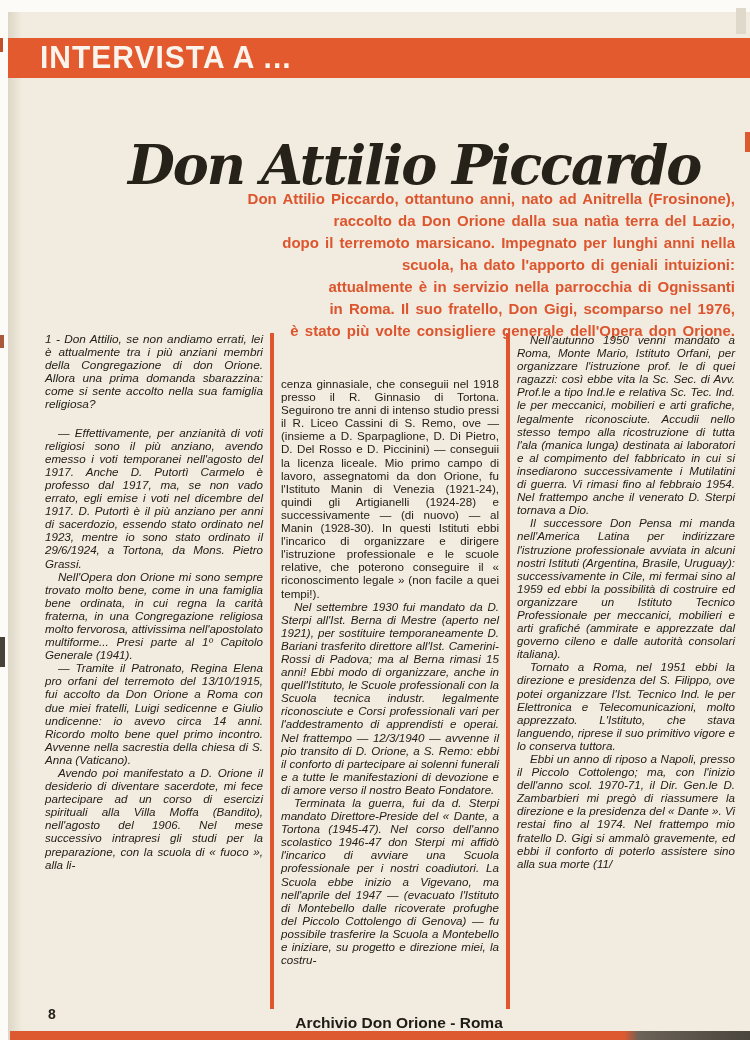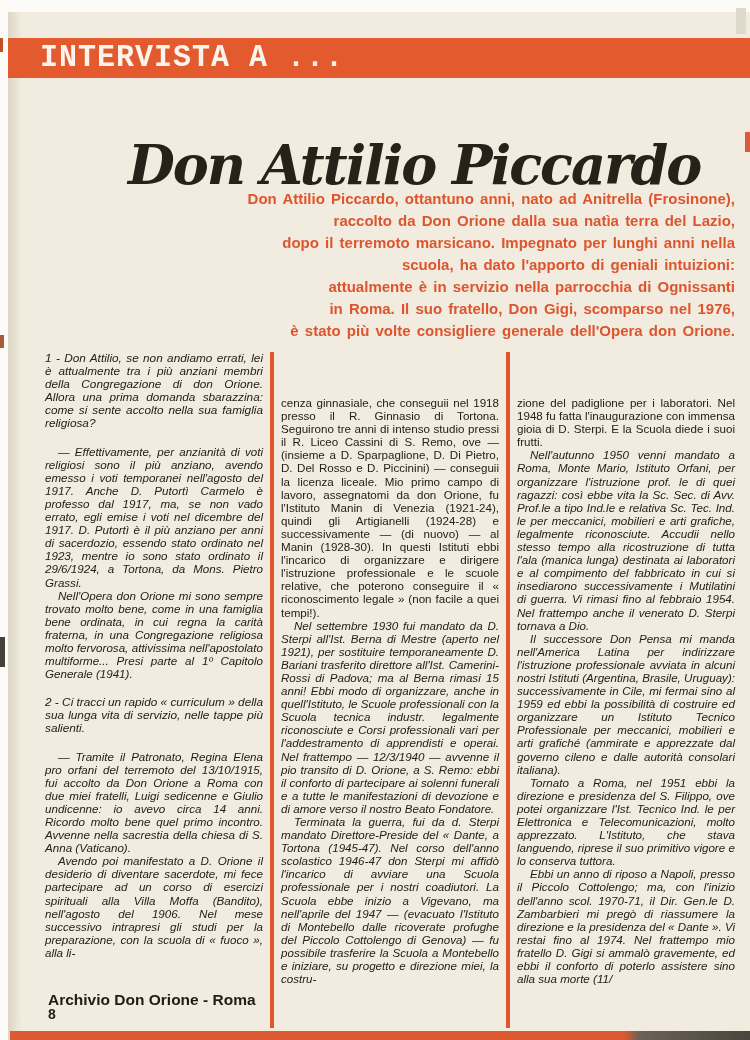--- a/index.html
+++ b/index.html
@@ -18,62 +18,62 @@
     pointer-events:none;
   }
   
   .band{
     position:absolute;left:0;right:0;top:26px;height:40px;
     background:#e25a2d;
     display:flex;align-items:center;
   }
   .band-label{
     color:#faf4ec;font-weight:bold;font-size:30px;letter-spacing:1px;
-    padding-left:32px;font-family:Liberation Mono, monospace;
+    padding-left:32px;font-family:Liberation Sans, sans-serif;
     transform:scaleY(1.02);
   }
   
   .main-title{
     position:absolute;left:120px;right:10px;top:86px;
     font-family:"DejaVu Serif","Liberation Serif",serif;
     font-style:italic;font-weight:bold;
     font-size:54px;line-height:62px;letter-spacing:-2px;
     color:#262219;
   }
   
   .intro{
     position:absolute;left:60px;right:15px;top:176px;
     text-align:right;white-space:pre-line;
     color:#dd552e;font-weight:bold;
     font-size:15px;line-height:22px;
     word-spacing:2px;
   }
   
   .cols{
-    position:absolute;left:37px;top:340px;width:690px;height:676px;
+    position:absolute;left:37px;top:321px;width:690px;height:676px;
     display:flex;
     color:#24201a;
     font-size:11.6px;line-height:13.1px;
     text-align:justify;
   }
   .col{width:218px;}
   .vrule{width:4px;margin:0 7px;background:#e0552c;align-self:stretch;}
   .para{margin:0;}
   .para.question{font-style:italic;margin:0 0 14px;font-size:11.8px;}
   .para.question:not(:first-child){margin-top:16px;}
   .para.answer{text-indent:13px;font-style:italic;}
   .para.continuation{text-indent:0;margin-top:44px;}
   
   .page-num{
     position:absolute;left:40px;top:994px;
     font-weight:bold;font-size:14px;color:#24201a;
   }
   .archive{
-    position:absolute;left:0;right:0;top:979px;
-    text-indent:40px;
+    position:absolute;left:0;right:0;top:1002px;
+    text-align:center;text-indent:40px;
     font-weight:bold;font-size:15.5px;color:#1f1c16;
   }
   
   .bottom-strip{
     position:absolute;left:2px;right:0;bottom:0;height:9px;
     background:linear-gradient(to right,
       #dd5a30 0,#dd5a30 83%,
       #6b6258 85%,#4a453d 100%);
   }
   
@@ -102,33 +102,31 @@
 scuola, ha dato l'apporto di geniali intuizioni:
 attualmente è in servizio nella parrocchia di Ognissanti
 in Roma. Il suo fratello, Don Gigi, scomparso nel 1976,
 è stato più volte consigliere generale dell'Opera don Orione.</div>
 
   <div class="cols">
     <div class="col">
         <p class="para question">1 - Don Attilio, se non andiamo errati, lei è attualmente tra i più anziani membri della Congregazione di don Orione. Allora una prima domanda sbarazzina: come si sente accolto nella sua famiglia religiosa?</p>
         <p class="para answer">— Effettivamente, per anzianità di voti religiosi sono il più anziano, avendo emesso i voti temporanei nell'agosto del 1917. Anche D. Putortì Carmelo è professo dal 1917, ma, se non vado errato, egli emise i voti nel dicembre del 1917. D. Putortì è il più anziano per anni di sacerdozio, essendo stato ordinato nel 1923, mentre io sono stato ordinato il 29/6/1924, a Tortona, da Mons. Pietro Grassi.</p>
         <p class="para answer">Nell'Opera don Orione mi sono sempre trovato molto bene, come in una famiglia bene ordinata, in cui regna la carità fraterna, in una Congregazione religiosa molto fervorosa, attivissima nell'apostolato multiforme... Presi parte al 1º Capitolo Generale (1941).</p>
-        <p class="para question">2 - Ci tracci un rapido « curriculum » della sua lunga vita di servizio, nelle tappe più salienti.</p>
         <p class="para answer">— Tramite il Patronato, Regina Elena pro orfani del terremoto del 13/10/1915, fui accolto da Don Orione a Roma con due miei fratelli, Luigi sedicenne e Giulio undicenne: io avevo circa 14 anni. Ricordo molto bene quel primo incontro. Avvenne nella sacrestia della chiesa di S. Anna (Vaticano).</p>
         <p class="para answer">Avendo poi manifestato a D. Orione il desiderio di diventare sacerdote, mi fece partecipare ad un corso di esercizi spirituali alla Villa Moffa (Bandito), nell'agosto del 1906. Nel mese successivo intrapresi gli studi per la preparazione, con la scuola di « fuoco », alla li-</p>
       </div>
     <div class="vrule"></div>
     <div class="col">
         <p class="para continuation">cenza ginnasiale, che conseguii nel 1918 presso il R. Ginnasio di Tortona. Seguirono tre anni di intenso studio pressi il R. Liceo Cassini di S. Remo, ove — (insieme a D. Sparpaglione, D. Di Pietro, D. Del Rosso e D. Piccinini) — conseguii la licenza liceale. Mio primo campo di lavoro, assegnatomi da don Orione, fu l'Istituto Manin di Venezia (1921-24), quindi gli Artigianelli (1924-28) e successivamente — (di nuovo) — al Manin (1928-30). In questi Istituti ebbi l'incarico di organizzare e dirigere l'istruzione professionale e le scuole relative, che poterono conseguire il « riconoscimento legale » (non facile a quei tempi!).</p>
         <p class="para answer">Nel settembre 1930 fui mandato da D. Sterpi all'Ist. Berna di Mestre (aperto nel 1921), per sostituire temporaneamente D. Bariani trasferito direttore all'Ist. Camerini-Rossi di Padova; ma al Berna rimasi 15 anni! Ebbi modo di organizzare, anche in quell'Istituto, le Scuole professionali con la Scuola tecnica industr. legalmente riconosciute e Corsi professionali vari per l'addestramento di apprendisti e operai. Nel frattempo — 12/3/1940 — avvenne il pio transito di D. Orione, a S. Remo: ebbi il conforto di partecipare ai solenni funerali e a tutte le manifestazioni di devozione e di amore verso il nostro Beato Fondatore.</p>
         <p class="para answer">Terminata la guerra, fui da d. Sterpi mandato Direttore-Preside del « Dante, a Tortona (1945-47). Nel corso dell'anno scolastico 1946-47 don Sterpi mi affidò l'incarico di avviare una Scuola professionale per i nostri coadiutori. La Scuola ebbe inizio a Vigevano, ma nell'aprile del 1947 — (evacuato l'Istituto di Montebello dalle ricoverate profughe del Piccolo Cottolengo di Genova) — fu possibile trasferire la Scuola a Montebello e iniziare, su progetto e direzione miei, la costru-</p>
       </div>
     <div class="vrule"></div>
     <div class="col">
-        <p class="para continuation">zione del padiglione per i laboratori. Nel 1948 fu fatta l'inaugurazione con immensa gioia di D. Sterpi. E la Scuola diede i suoi frutti.</p>
         <p class="para answer">Nell'autunno 1950 venni mandato a Roma, Monte Mario, Istituto Orfani, per organizzare l'istruzione prof. le di quei ragazzi: così ebbe vita la Sc. Sec. di Avv. Prof.le a tipo Ind.le e relativa Sc. Tec. Ind. le per meccanici, mobilieri e arti grafiche, legalmente riconosciute. Accudii nello stesso tempo alla ricostruzione di tutta l'ala (manica lunga) destinata ai laboratori e al compimento del fabbricato in cui si insediarono successivamente i Mutilatini di guerra. Vi rimasi fino al febbraio 1954. Nel frattempo anche il venerato D. Sterpi tornava a Dio.</p>
         <p class="para answer">Il successore Don Pensa mi manda nell'America Latina per indirizzare l'istruzione professionale avviata in alcuni nostri Istituti (Argentina, Brasile, Uruguay): successivamente in Cile, mi fermai sino al 1959 ed ebbi la possibilità di costruire ed organizzare un Istituto Tecnico Professionale per meccanici, mobilieri e arti grafiché (ammirate e apprezzate dal governo cileno e dalle autorità consolari italiana).</p>
         <p class="para answer">Tornato a Roma, nel 1951 ebbi la direzione e presidenza del S. Filippo, ove potei organizzare l'Ist. Tecnico Ind. le per Elettronica e Telecomunicazioni, molto apprezzato. L'Istituto, che stava languendo, riprese il suo primitivo vigore e lo conserva tuttora.</p>
         <p class="para answer">Ebbi un anno di riposo a Napoli, presso il Piccolo Cottolengo; ma, con l'inizio dell'anno scol. 1970-71, il Dir. Gen.le D. Zambarbieri mi pregò di riassumere la direzione e la presidenza del « Dante ». Vi restai fino al 1974. Nel frattempo mio fratello D. Gigi si ammalò gravemente, ed ebbi il conforto di poterlo assistere sino alla sua morte (11/</p>
       </div>
   </div>
 
   <div class="page-num">8</div>
   <div class="archive">Archivio Don Orione - Roma</div>
 

